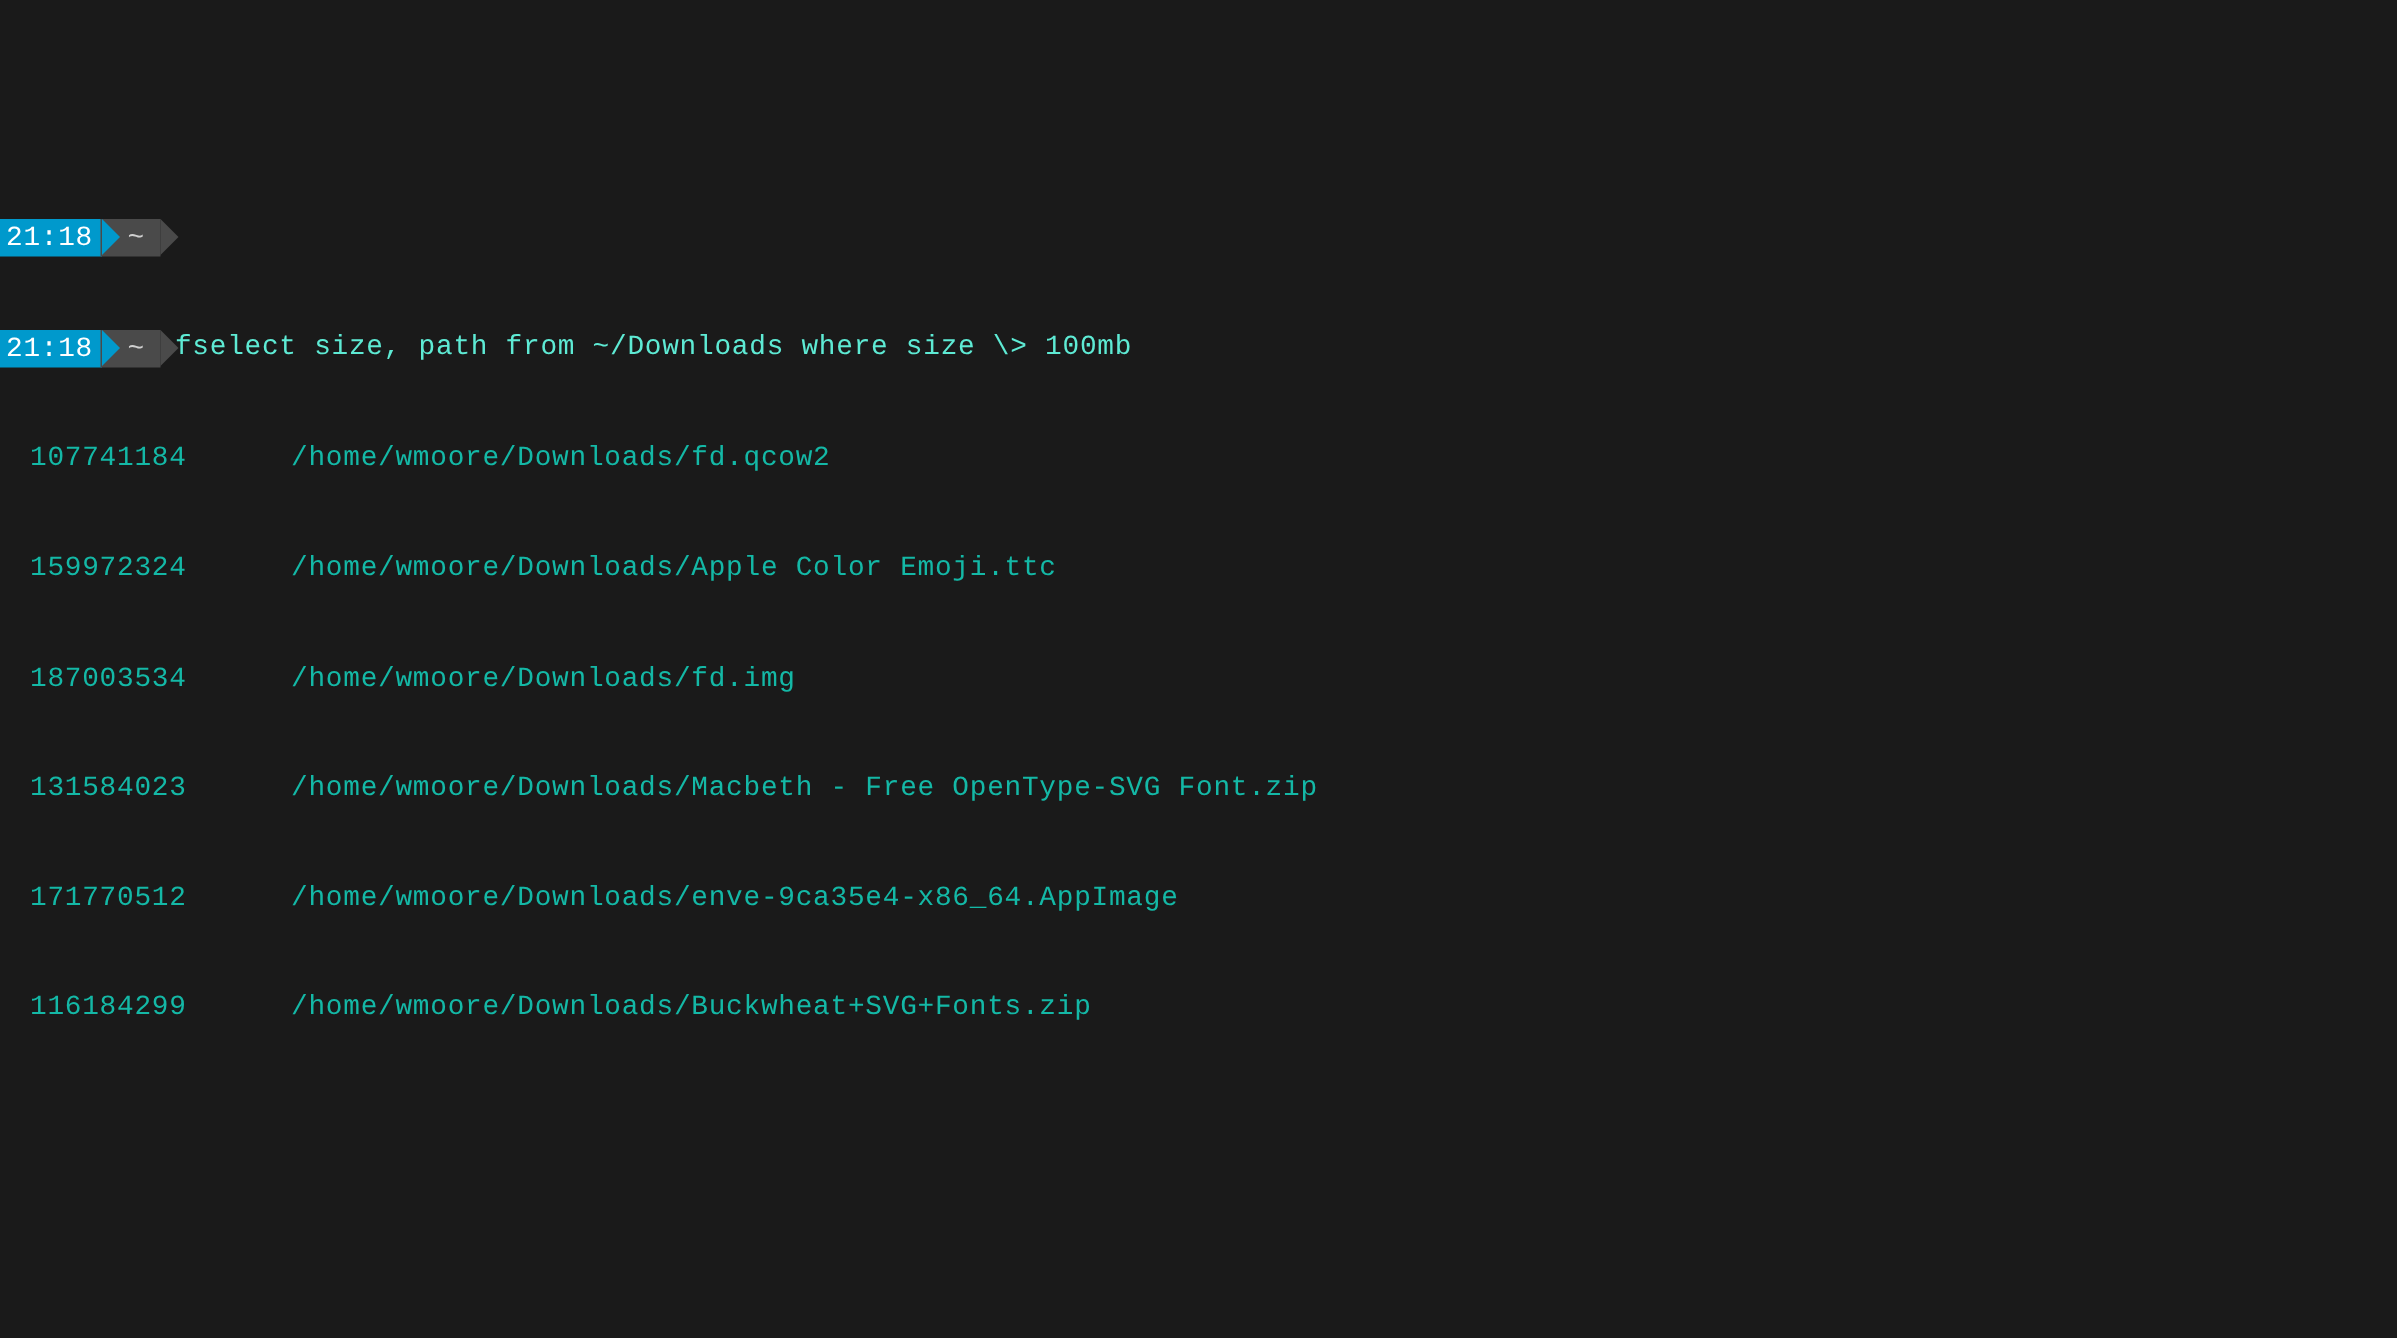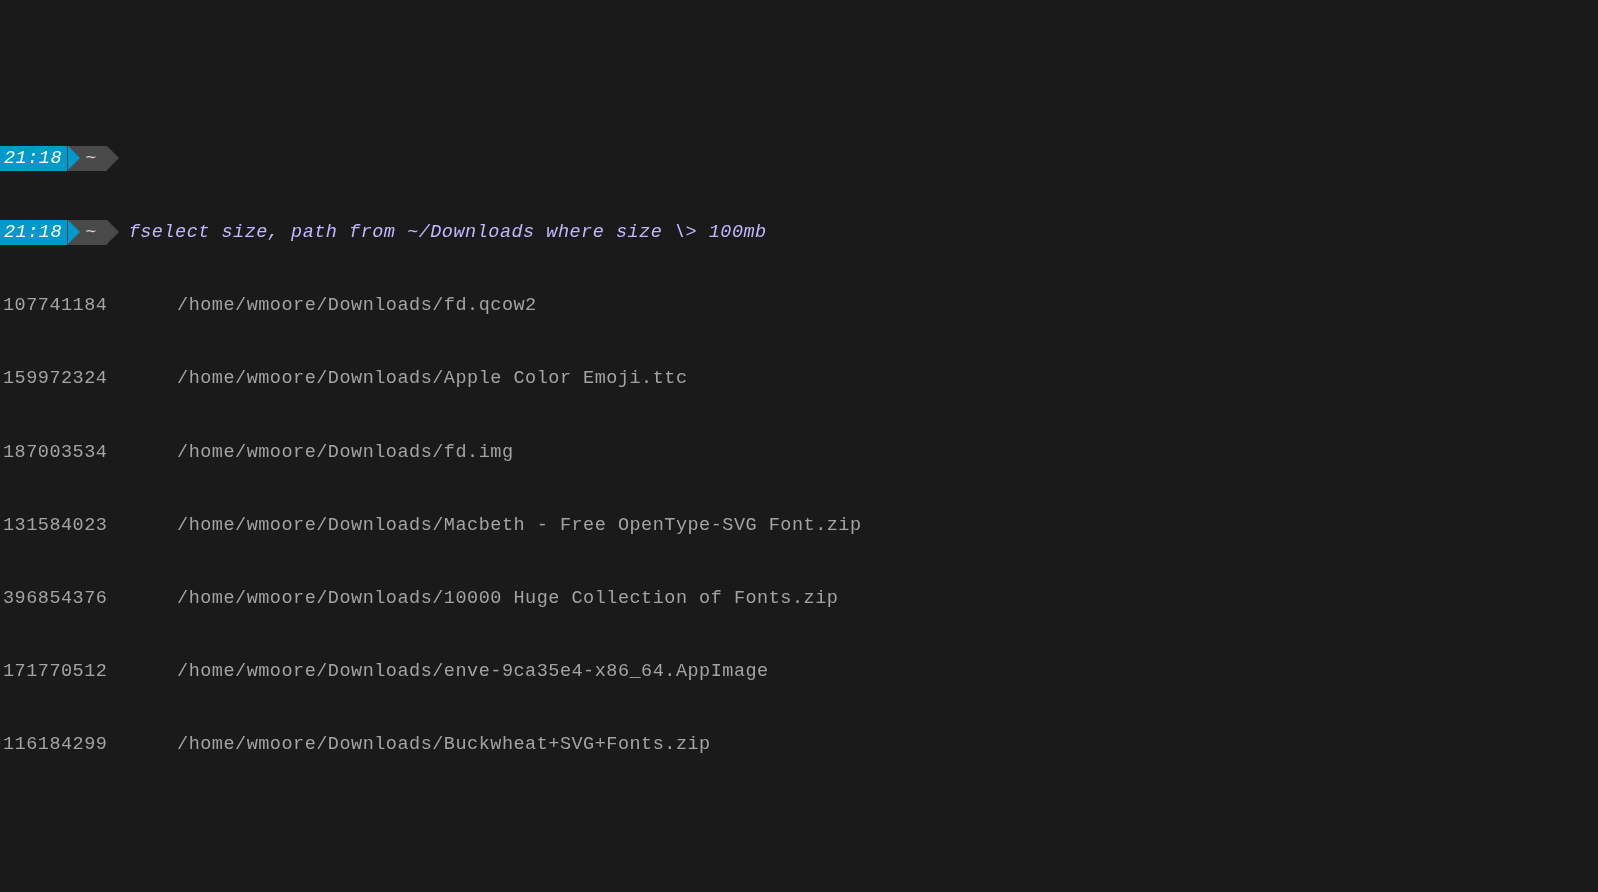--- a/index.html
+++ b/index.html
@@ -17,23 +17,22 @@
       width: 1598px;
       height: 892px;
       overflow: hidden;
       white-space: pre-wrap;
       word-break: break-all;
       letter-spacing: 0.5px;
       font-stretch: condensed;
     }
     .prompt-line {
       display: flex;
-      align-items: center;
+      align-items: flex-start;
       height: 25px;
-      font-style: italic;
     }
     .time-segment {
       background-color: #0099cc;
       color: #ffffff;
       padding: 0 6px 0 4px;
       height: 100%;
       display: flex;
       align-items: center;
       position: relative;
     }
@@ -65,26 +64,26 @@
       right: -12px;
       top: 0;
       width: 0;
       height: 0;
       border-top: 12.5px solid transparent;
       border-bottom: 12.5px solid transparent;
       border-left: 12px solid #4a4a4a;
       z-index: 1;
     }
     .command {
-      margin-left: 22px;
-      color: #c4b5fd;
+      margin-left: 10px;
+      color: #5eead4;
     }
     .output {
-      color: #a3a3a3;
-      padding-left: 3px;
+      color: #14b8a6;
+      padding-left: 20px;
     }
     .terminal {
       padding: 0;
     }
   </style>
 </head>
 <body>
 
 
 
@@ -96,21 +95,20 @@
   </div>
   <div class="prompt-line">
     <span class="time-segment">21:18</span>
     <span class="dir-segment">~</span>
     <span class="command">fselect size, path from ~/Downloads where size \&gt; 100mb</span>
   </div>
   <div class="output">107741184      /home/wmoore/Downloads/fd.qcow2</div>
   <div class="output">159972324      /home/wmoore/Downloads/Apple Color Emoji.ttc</div>
   <div class="output">187003534      /home/wmoore/Downloads/fd.img</div>
   <div class="output">131584023      /home/wmoore/Downloads/Macbeth - Free OpenType-SVG Font.zip</div>
-  <div class="output">396854376      /home/wmoore/Downloads/10000 Huge Collection of Fonts.zip</div>
   <div class="output">171770512      /home/wmoore/Downloads/enve-9ca35e4-x86_64.AppImage</div>
   <div class="output">116184299      /home/wmoore/Downloads/Buckwheat+SVG+Fonts.zip</div>
   
   
   
   
   
   
   
   

